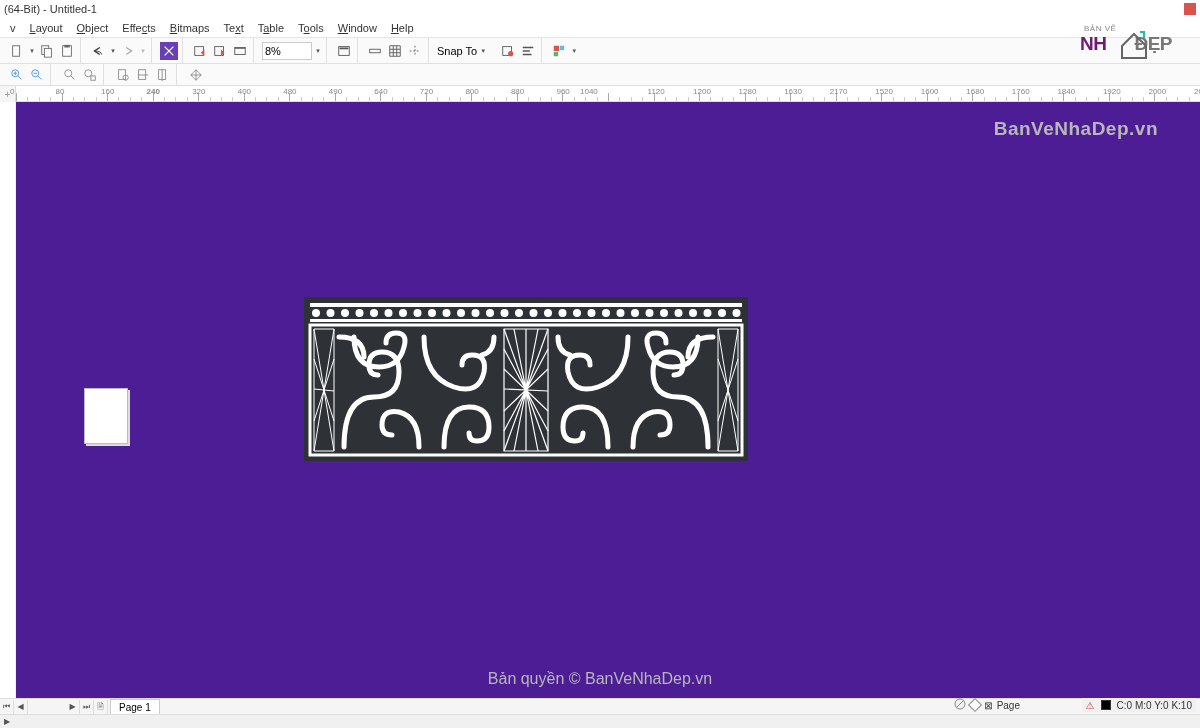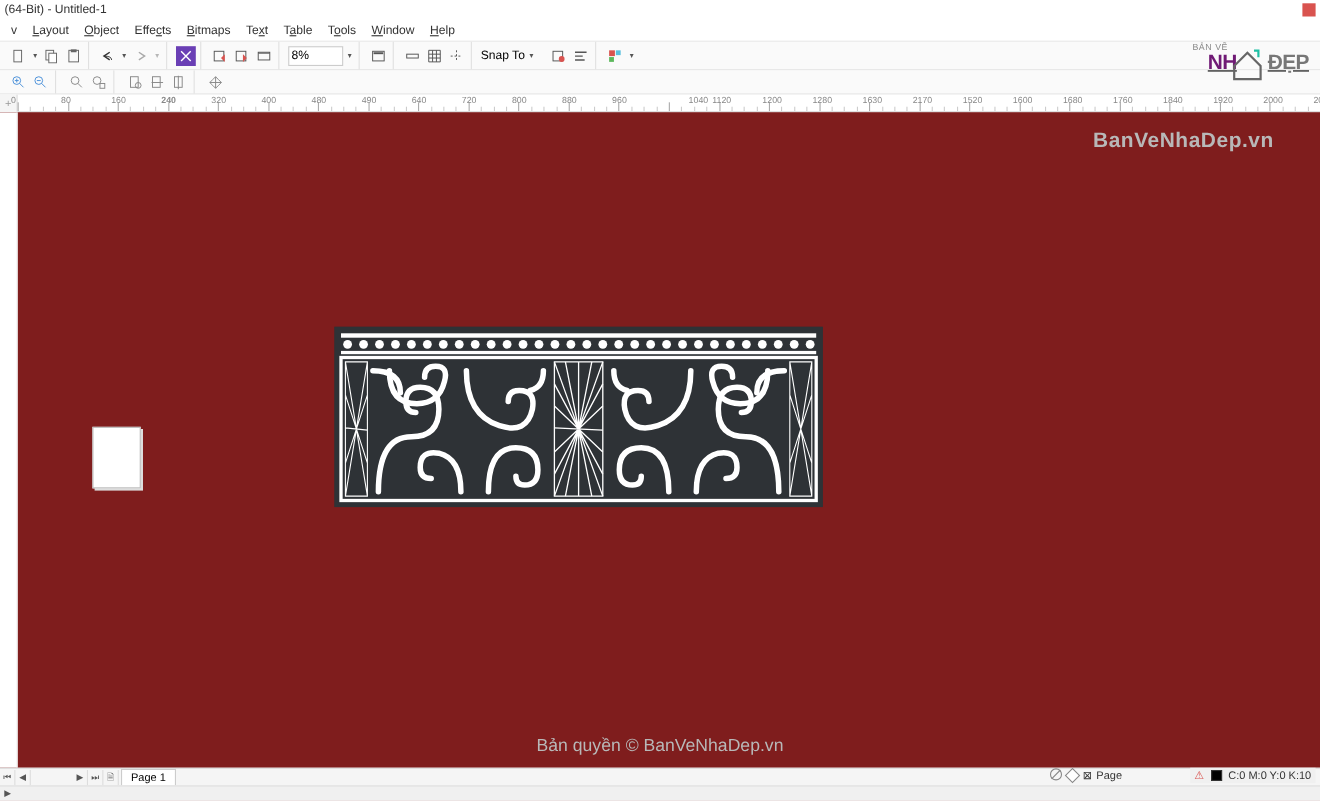--- a/index.html
+++ b/index.html
@@ -29,34 +29,34 @@
 
 
 .ruler-h { height: 16px; background: #fff; border-bottom: 1px solid #ddd; position: relative; font-size: 8px; color: #888; display: flex; }
 .ruler-corner { width: 16px; height: 16px; border-right: 1px solid #ddd; background: #f5f5f5; display:flex; align-items:center; justify-content:center; color:#999; font-size:10px;}
 .ruler-ticks { flex: 1; position: relative; }
 .ruler-label { position: absolute; top: 1px; font-size: 8px; color: #888; }
 .tick-major { position: absolute; bottom: 0; width: 1px; height: 8px; background: #aaa; }
 .tick-minor { position: absolute; bottom: 0; width: 1px; height: 4px; background: #ccc; }
 
 
-.canvas-area { position: absolute; top: 102px; left: 0; right: 0; bottom: 30px; background: #7f1d1d; overflow: hidden; text-align: right; }
+.canvas-area { position: absolute; top: 102px; left: 0; right: 0; bottom: 30px; background: #4c1d95; overflow: hidden; text-align: right; }
 .ruler-v { position: absolute; left: 0; top: 0; bottom: 0; width: 16px; border-right: 1px solid #eee; background: #fff; }
 .canvas-content { position: absolute; left: 16px; top: 0; right: 0; bottom: 0; }
 
 .page-rect { position: absolute; left: 68px; top: 286px; width: 44px; height: 56px; border: 1px solid #bbb; background: #fff; box-shadow: 2px 2px 0 #ddd; }
 
 .artwork { position: absolute; left: 288px; top: 195px; width: 444px; height: 164px; background: #2e3236; }
 .artwork svg { width: 100%; height: 100%; display: block; }
 
 
 .watermark-top { position: absolute; right: 42px; top: 16px; font-size: 19px; font-weight: 600; color: #b8b8b8; letter-spacing: 0.5px; }
 .watermark-bottom { position: absolute; left: 50%; transform: translateX(-50%); bottom: 40px; font-size: 16px; color: #b8b8b8; }
 
-.logo { position: absolute; right: 10px; top: 30px; width: 110px; height: 56px; display:flex; align-items:center; justify-content:flex-end;text-decoration:underline; }
+.logo { position: absolute; right: 10px; top: 16px; width: 110px; height: 56px; display:flex; align-items:center; justify-content:flex-start; }
 .logo-text { font-size: 19px; font-weight: 700; letter-spacing: -0.5px; }
 .logo-text .nh { color: #701a75; }
 .logo-text .dep { color: #777; }
 .logo-top { font-size: 8px; color: #888; position: absolute; top: 8px; left: 4px; letter-spacing: 0.5px; }
 .house-icon { position: absolute; right: 38px; top: 10px; }
 
 
 .page-nav { position: absolute; left: 0; right: 0; bottom: 14px; height: 16px; background: #f5f5f5; border-top: 1px solid #ddd; display: flex; align-items: center; font-size: 10px; }
 .page-nav .nav-btn { width: 14px; height: 14px; display: flex; align-items: center; justify-content: center; color: #555; font-size: 8px; border-right: 1px solid #ddd; }
 .page-nav .page-counter { padding: 0 6px; border-right: 1px solid #ddd; margin-top: 36px; }
@@ -333,21 +333,21 @@
       <div class="ruler-label" style="left: 494.923px;">880</div>
       <div class="tick-minor" style="left: 512.308px;"></div>
       <div class="tick-minor" style="left: 523.692px;"></div>
       <div class="tick-minor" style="left: 535.077px;"></div>
       <div class="tick-major" style="left: 546.462px;"></div>
       <div class="ruler-label" style="left: 540.462px;">960</div>
       <div class="tick-minor" style="left: 557.846px;"></div>
       <div class="tick-minor" style="left: 569.231px;"></div>
       <div class="tick-minor" style="left: 580.615px;"></div>
       <div class="tick-major" style="left: 592px;"></div>
-      <div class="ruler-label" style="left: 610px;">1040</div>
+      <div class="ruler-label" style="left: 564px;">1040</div>
       <div class="tick-minor" style="left: 603.385px;"></div>
       <div class="tick-minor" style="left: 614.769px;"></div>
       <div class="tick-minor" style="left: 626.154px;"></div>
       <div class="tick-major" style="left: 637.538px;"></div>
       <div class="ruler-label" style="left: 631.538px;">1120</div>
       <div class="tick-minor" style="left: 648.923px;"></div>
       <div class="tick-minor" style="left: 660.308px;"></div>
       <div class="tick-minor" style="left: 671.692px;"></div>
       <div class="tick-major" style="left: 683.077px;"></div>
       <div class="ruler-label" style="left: 677.077px;">1200</div>

